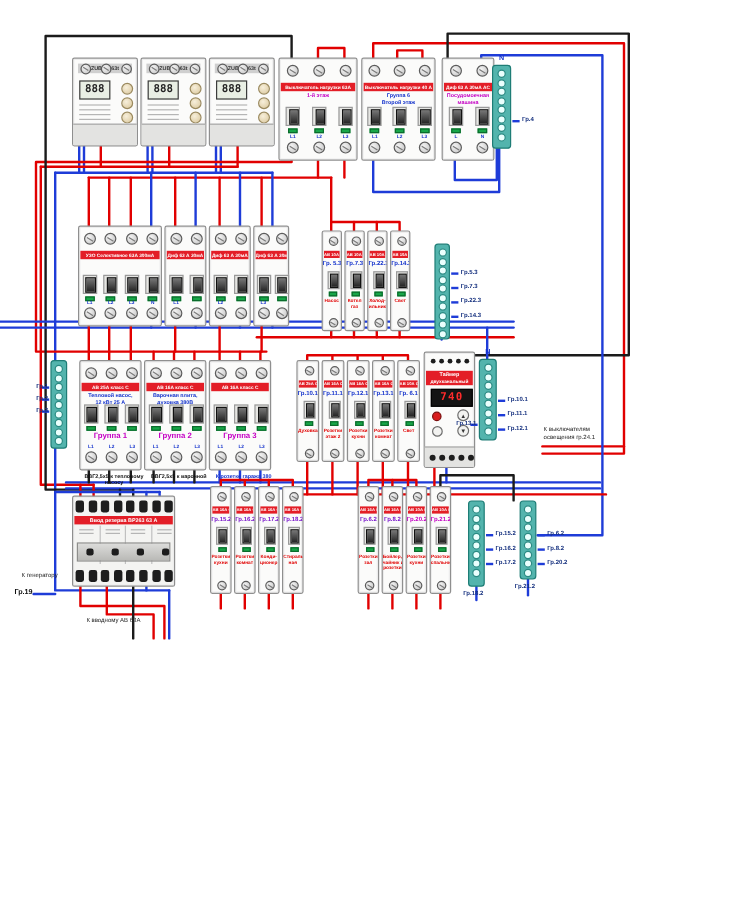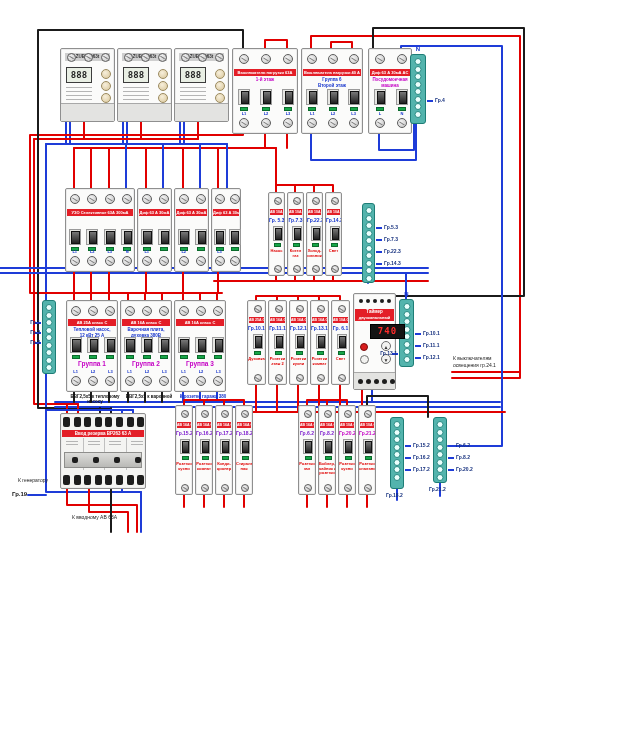--- a/index.html
+++ b/index.html
@@ -659,21 +659,21 @@
       <div class="lbl" style="left: 456px; top: 467px; font-size: 5px; color: rgb(22, 49, 127); width: auto; text-align: left;">Гр.20.2</div>
       <div class="lbl" style="left: 429px; top: 487px; font-size: 5px; color: rgb(22, 49, 127); width: auto; text-align: left;">Гр.21.2</div>
       <div class="dev" style="left: 353px; top: 293px; width: 43px; height: 97px;">
         <div class="cterm" style="left: 5px; top: 5px; width: 4px; height: 4px; border-radius: 50%;"></div>
         <div class="cterm" style="left: 12px; top: 5px; width: 4px; height: 4px; border-radius: 50%;"></div>
         <div class="cterm" style="left: 19px; top: 5px; width: 4px; height: 4px; border-radius: 50%;"></div>
         <div class="cterm" style="left: 26px; top: 5px; width: 4px; height: 4px; border-radius: 50%;"></div>
         <div class="cterm" style="left: 33px; top: 5px; width: 4px; height: 4px; border-radius: 50%;"></div>
         <div class="band" style="top: 15px; height: 6px; font-size: 4.5px; line-height: 6px;">Таймер</div>
         <div class="band" style="top: 21px; height: 6px; font-size: 4px; line-height: 6px;">двухканальный</div>
-        <div class="tdisp" style="left: 16px; top: 30px; width: 33px; height: 13px; font-size: 9px; line-height: 13px;">740</div>
+        <div class="tdisp" style="left: 5px; top: 30px; width: 33px; height: 13px; font-size: 9px; line-height: 13px;">740</div>
         <div class="btn red" style="left: 6px; top: 49px; width: 8px; height: 8px;"></div>
         <div class="btn" style="left: 27px; top: 47px; width: 10px; height: 10px; font-size: 5px; line-height: 10px;">▲</div>
         <div class="btn" style="left: 27px; top: 60px; width: 10px; height: 10px; font-size: 5px; line-height: 10px;">▼</div>
         <div class="btn" style="left: 6px; top: 61px; width: 9px; height: 9px;"></div>
         <div class="z-foot" style="bottom: 0px; height: 16px;"></div>
         <div class="cterm" style="left: 4px; bottom: 5px; width: 5px; height: 5px; border-radius: 50%;"></div>
         <div class="cterm" style="left: 12px; bottom: 5px; width: 5px; height: 5px; border-radius: 50%;"></div>
         <div class="cterm" style="left: 20px; bottom: 5px; width: 5px; height: 5px; border-radius: 50%;"></div>
         <div class="cterm" style="left: 28px; bottom: 5px; width: 5px; height: 5px; border-radius: 50%;"></div>
         <div class="cterm" style="left: 36px; bottom: 5px; width: 5px; height: 5px; border-radius: 50%;"></div>

